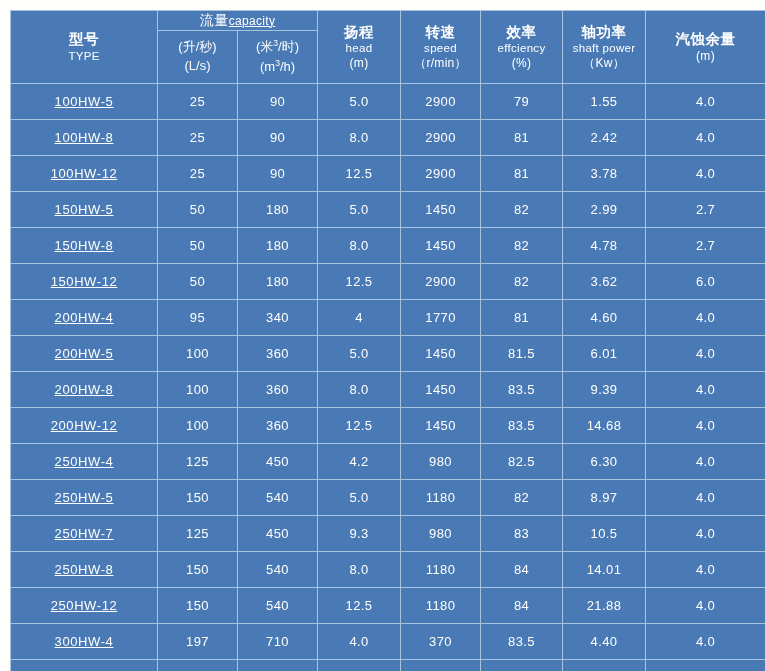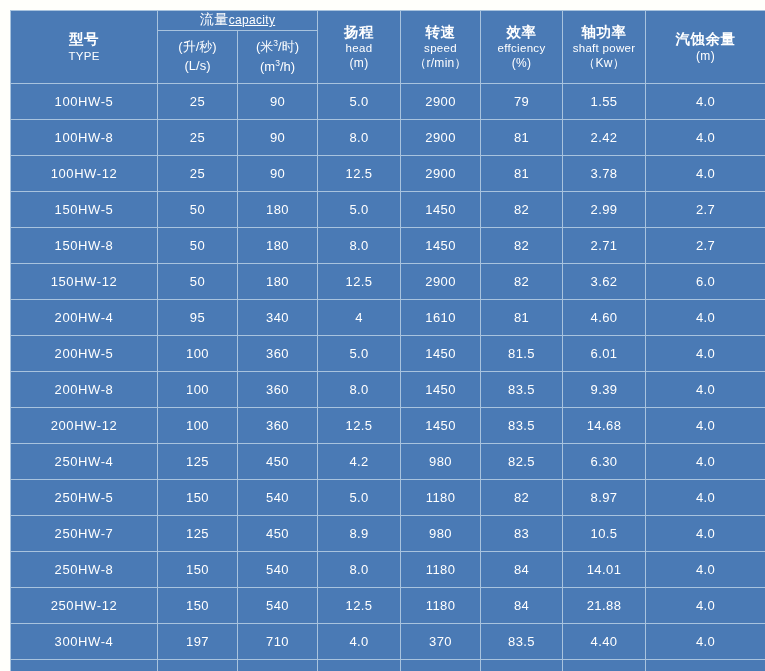--- a/index.html
+++ b/index.html
@@ -61,39 +61,40 @@
   .hdr-unit {
     font-size: 12px;
     letter-spacing: 0.3px;
     display: block;
   }
   .group-head {
     height: 19px;
     font-size: 13.5px;
     padding: 0 2px;
   }
-  .group-head .g-cn { font-size: 14px; letter-spacing: .5px; font-family: Liberation Mono, monospace; }
+  .group-head .g-cn { font-size: 14px; letter-spacing: .5px; }
   .group-head .g-en { font-size: 12px; letter-spacing: .3px; text-decoration: underline; }
   .sub-head {
     height: 52px;
   }
   .tall-head {
     height: 71px;
   }
   .unit-line { display:block; font-size: 13px; line-height: 1.45; }
   .unit-line sup { font-size: 8.5px; vertical-align: super; }
 
   
   tbody td {
     height: 35px;
     font-size: 13px;
     letter-spacing: 0.4px;
   }
   tbody td.model {
     letter-spacing: 0.6px;
+    text-decoration: underline;
   }
 
   
   col.c-type   { width: 147px; }
   col.c-ls     { width: 80px;  }
   col.c-m3h    { width: 80px;  }
   col.c-head   { width: 83px;  }
   col.c-speed  { width: 80px;  }
   col.c-eff    { width: 82px;  }
   col.c-power  { width: 83px;  }
@@ -200,39 +201,39 @@
           <td>2.99</td>
           <td>2.7</td>
         </tr>
         <tr>
           <td class="model">150HW-8</td>
           <td>50</td>
           <td>180</td>
           <td>8.0</td>
           <td>1450</td>
           <td>82</td>
-          <td>2.71</td>
+          <td>4.78</td>
           <td>2.7</td>
         </tr>
         <tr>
           <td class="model">150HW-12</td>
           <td>50</td>
           <td>180</td>
           <td>12.5</td>
           <td>2900</td>
           <td>82</td>
           <td>3.62</td>
           <td>6.0</td>
         </tr>
         <tr>
           <td class="model">200HW-4</td>
           <td>95</td>
           <td>340</td>
           <td>4</td>
-          <td>1610</td>
+          <td>1770</td>
           <td>81</td>
           <td>4.60</td>
           <td>4.0</td>
         </tr>
         <tr>
           <td class="model">200HW-5</td>
           <td>100</td>
           <td>360</td>
           <td>5.0</td>
           <td>1450</td>
@@ -277,21 +278,21 @@
           <td>5.0</td>
           <td>1180</td>
           <td>82</td>
           <td>8.97</td>
           <td>4.0</td>
         </tr>
         <tr>
           <td class="model">250HW-7</td>
           <td>125</td>
           <td>450</td>
-          <td>8.9</td>
+          <td>9.3</td>
           <td>980</td>
           <td>83</td>
           <td>10.5</td>
           <td>4.0</td>
         </tr>
         <tr>
           <td class="model">250HW-8</td>
           <td>150</td>
           <td>540</td>
           <td>8.0</td>

